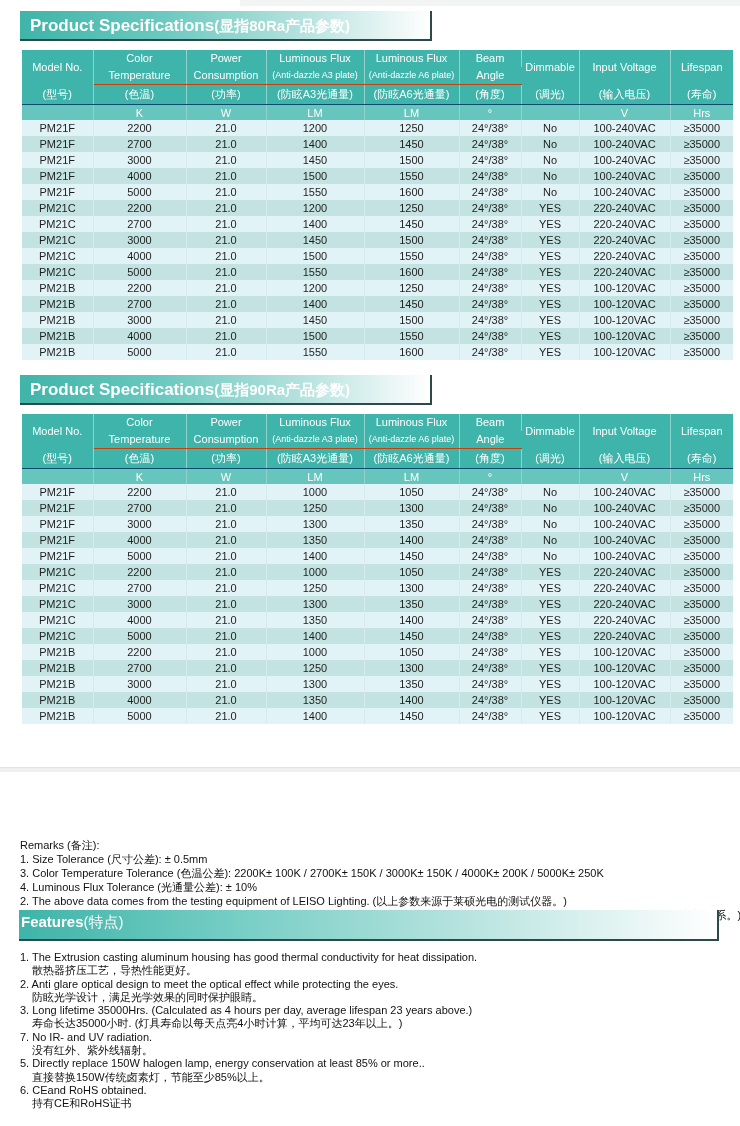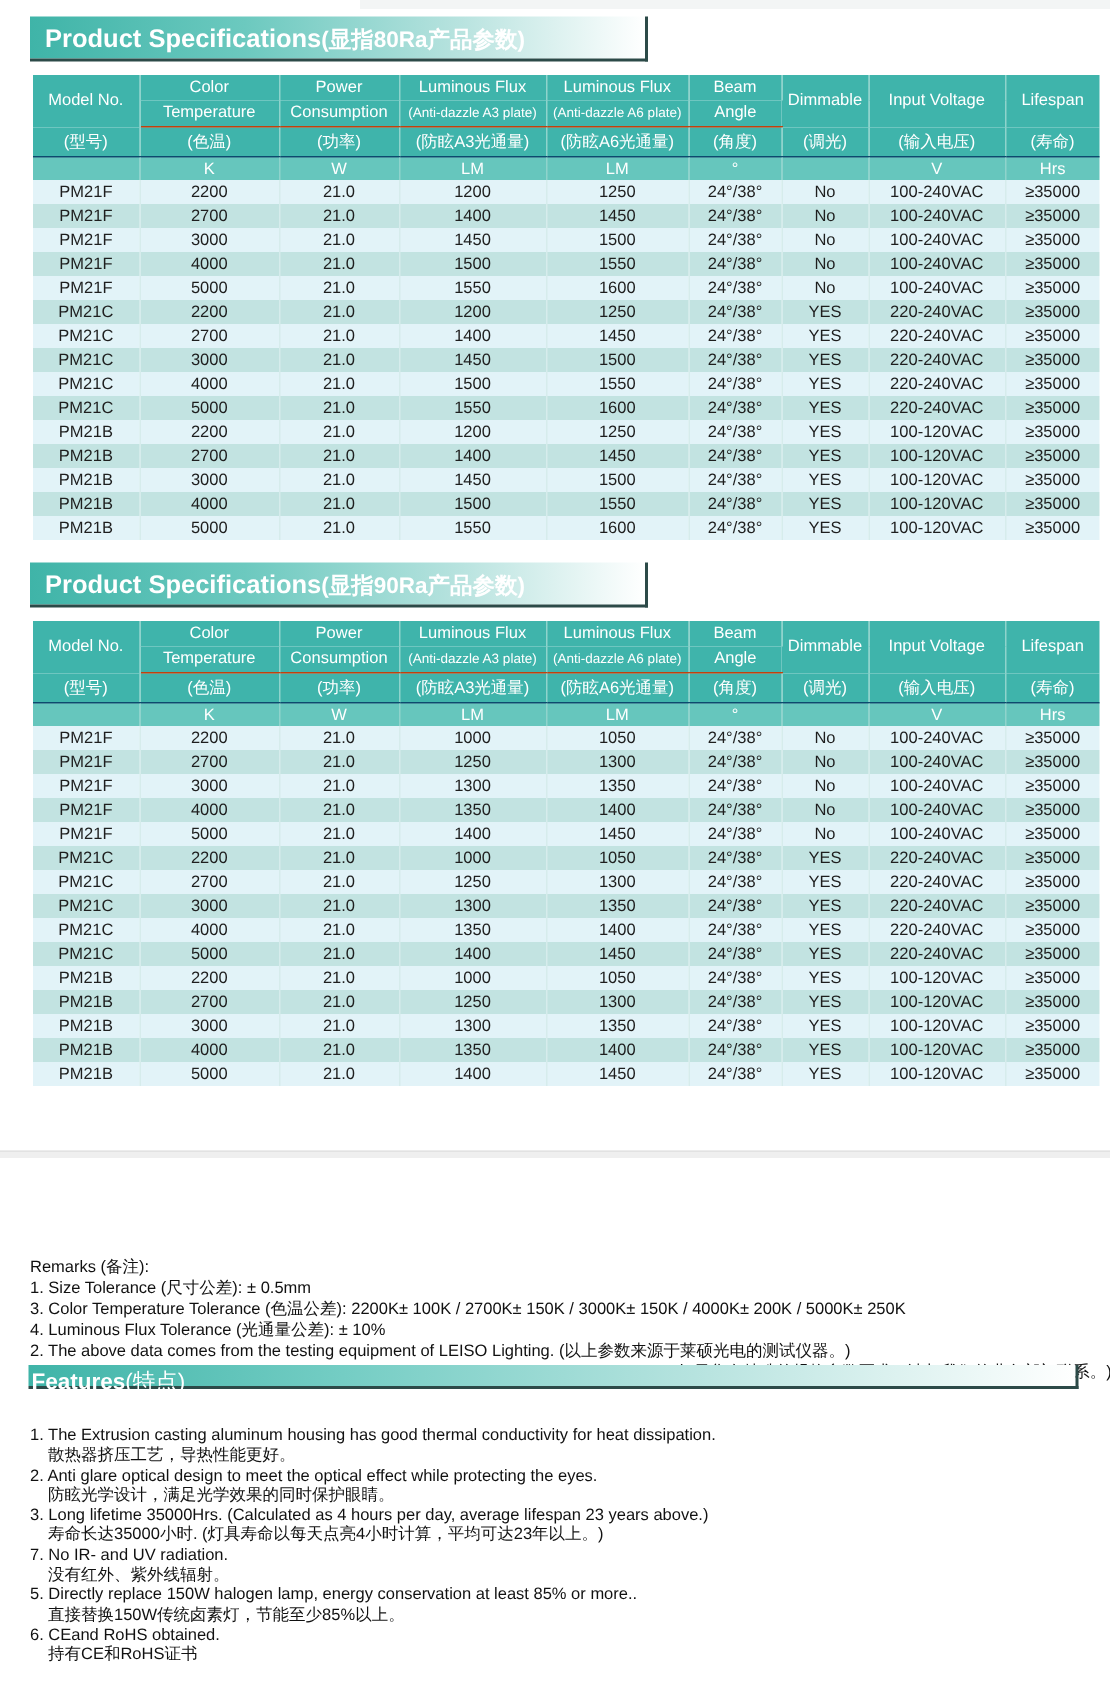--- a/index.html
+++ b/index.html
@@ -29,21 +29,21 @@
   table.spec th.rs { vertical-align: middle !important; }
   table.spec td { text-align: center; height: 16px; padding: 0; font-size: 11px; color: #1e1e1e;
                   border-right: 1px solid #d6ecec; }
   table.spec td:last-child { border-right: none; }
   table.spec tr.odd td { background: #e2f3f8; }
   table.spec tr.even td { background: #c2e3e1; }
   .sep { position: absolute; top: 767px; left: 0; width: 740px; height: 4px; background: #efefef;
          border-top: 1px solid #e2e2e2; }
   .remarks { position: absolute; top: 810px; left: 20px; font-size: 11px; line-height: 14px; color: #111; margin-top: 28px; }
   .remarks div { white-space: nowrap; }
-  .featbar { position: absolute; top: 910px; left: 19px; width: 700px; height: 16px;
+  .featbar { position: absolute; top: 910px; left: 19px; width: 700px; height: 31px;
              background: linear-gradient(90deg, #3fb4a8 0%, #74cdc4 30%, #b9e4e0 65%, #ffffff 100%);
              border-right: 2px solid #2c4a48; border-bottom: 2px solid #2c4a48; box-sizing: border-box;
              color: #fff; font-size: 15px; font-weight: bold; line-height: 24px; padding-left: 2px; }
   .featbar .zh { font-weight: normal; }
   .features { position: absolute; top: 951px; left: 20px; font-size: 11px; line-height: 13.3px; color: #111; }
   .features .en { white-space: nowrap; }
   .features .zh { white-space: nowrap; padding-left: 12px; }
 </style>
 </head>
 <body>

